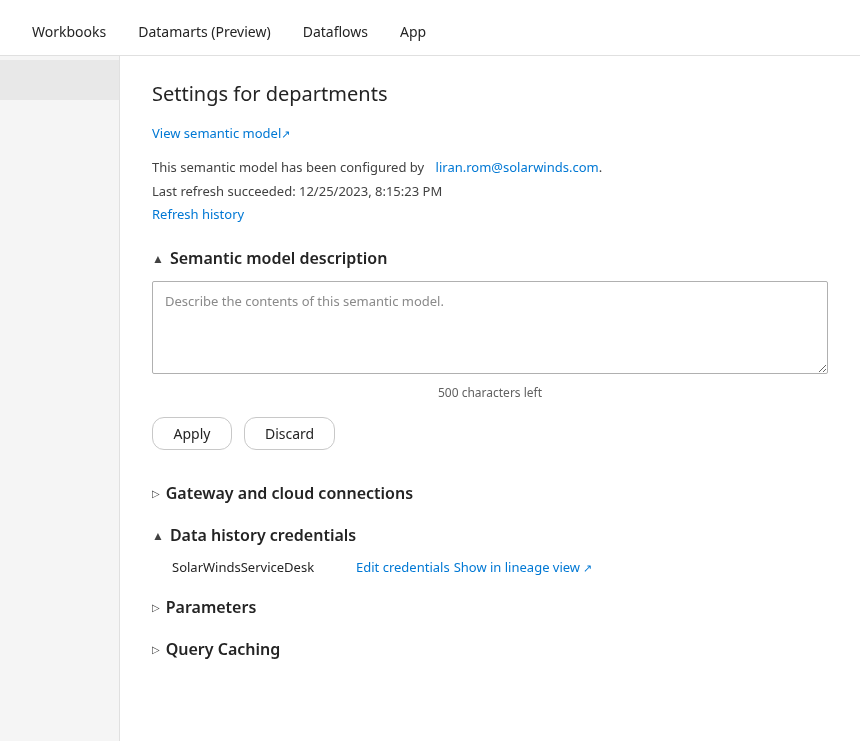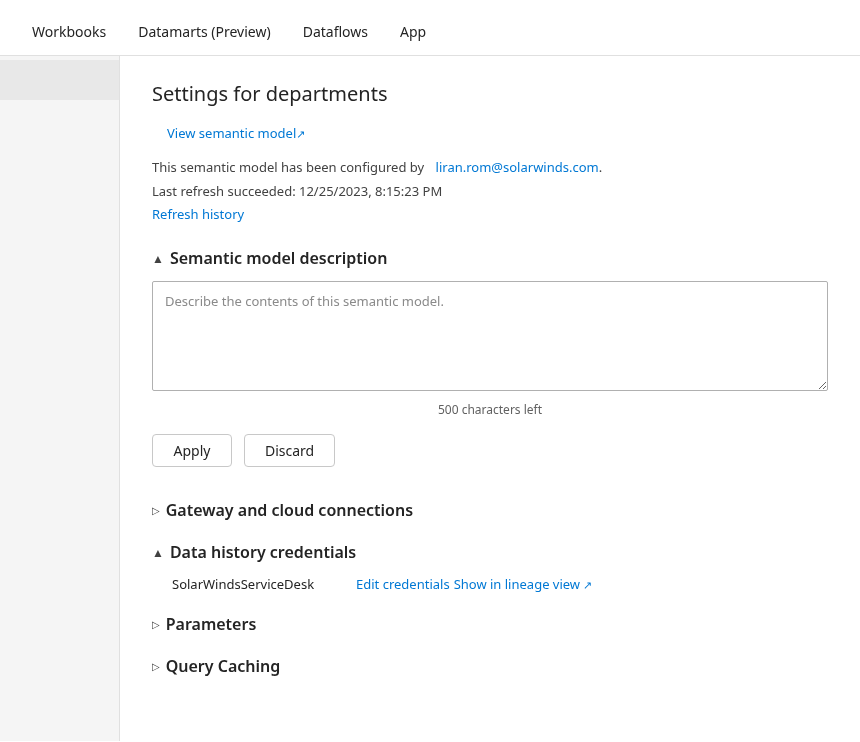--- a/index.html
+++ b/index.html
@@ -75,21 +75,20 @@
 
     .view-model-link {
       color: #0078d4;
       text-decoration: none;
       display: inline-flex;
       align-items: center;
       gap: 0;
       font-size: 13px;
       margin-bottom: 16px;
       cursor: pointer;
-      margin-left: 15px;
     }
     .external-icon {
       font-size: 11px;
       display: inline-block;
     }
 
     .description-text {
       font-size: 13px;
       color: #424242;
       margin-bottom: 6px;
@@ -135,21 +134,21 @@
     }
 
     
     .textarea-container {
       position: relative;
       margin-bottom: 6px;
     }
     .description-textarea {
       width: 100%;
       max-width: 680px;
-      height: 110px;
+      height: 93px;
       border: 1px solid #b0b0b0;
       border-radius: 2px;
       padding: 10px 12px;
       font-size: 13px;
       color: #242424;
       font-family: inherit;
       resize: vertical;
       outline: none;
     }
     .description-textarea::placeholder {
@@ -167,21 +166,21 @@
     
     .button-group {
       display: flex;
       gap: 12px;
       margin-bottom: 32px;
     }
     .btn {
       padding: 6px 20px;
       font-size: 14px;
       font-family: inherit;
-      border-radius: 4px;
+      border-radius: 12px;
       cursor: pointer;
       border: 1px solid #c8c8c8;
       background: #fff;
       color: #242424;
       min-width: 80px;
     }
     .btn-primary {
       background: #fff;
       color: #242424;
     }

